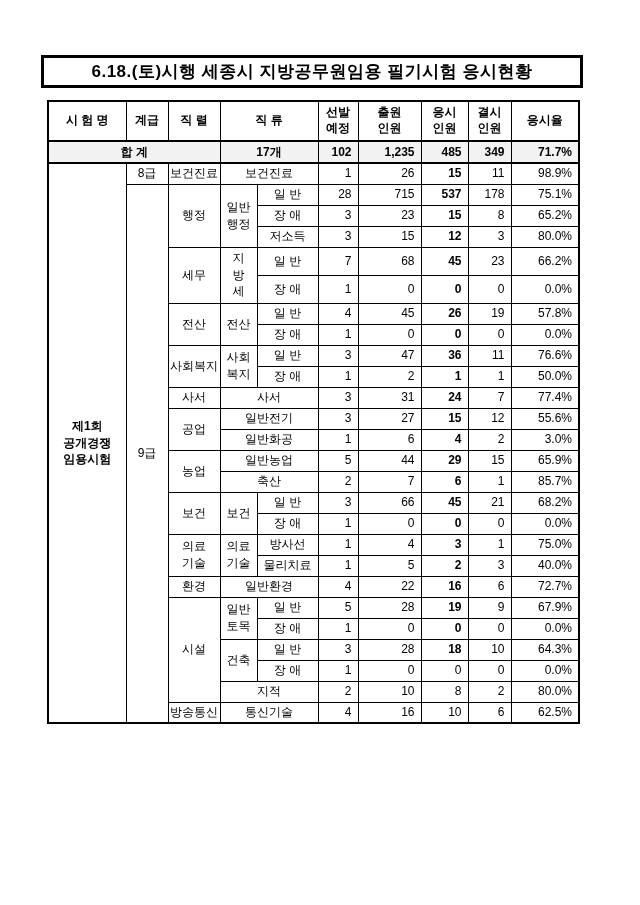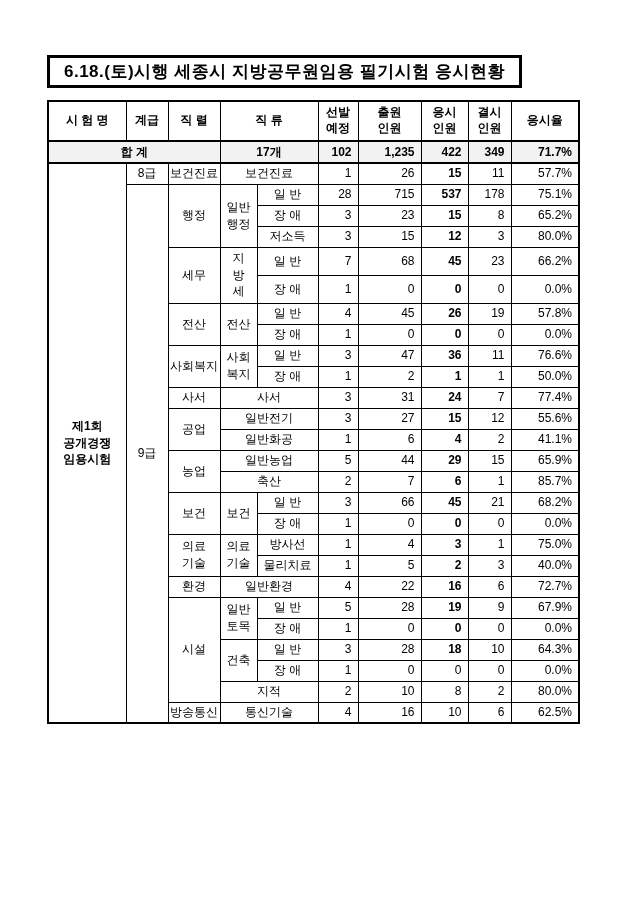--- a/index.html
+++ b/index.html
@@ -6,22 +6,22 @@
   html, body {
     margin: 0; padding: 0;
     width: 640px; height: 905px;
     background: var(--page-bg, #ffffff);
     font-family: "Liberation Sans", "DejaVu Sans", sans-serif;
     color: var(--ink, #000000);
   }
   .page { position: relative; width: 640px; height: 905px; overflow: hidden; }
 
   .title-box {
-    position: absolute; left: 47px; top: 55px;
-    width: 475px; height: 33px;
+    position: absolute; left: 41px; top: 55px;
+    width: 542px; height: 33px;
     border: 3px solid var(--ink, #000000);
     font-size: 17px; font-weight: bold;
     text-align: center; line-height: 27px;
     letter-spacing: 0.5px;
   }
 
   table.main {
     position: absolute; left: 47px; top: 100px;
     width: 531px;
     border-collapse: collapse;
@@ -91,36 +91,36 @@
 인원</th>
           <th class="col-rate-header txt">응시율</th>
         </tr>
       </thead>
     <tbody>
         <tr class="total-row" style="height: 22px; border-radius: 11px;">
           <td colspan="3" class="col-total-label txt bold">합 계</td>
           <td colspan="2" class="col-class-count txt bold">17개</td>
           <td class="col-planned num bold">102</td>
           <td class="col-applied num bold">1,235</td>
-          <td class="col-attended num bold">422</td>
+          <td class="col-attended num bold">485</td>
           <td class="col-absent num bold">349</td>
           <td class="col-rate num bold">71.7%</td>
         </tr>
         <tr style="height: 21px;">
           <td rowspan="26" class="col-exam txt bold">제1회
 공개경쟁
 임용시험</td>
           <td class="col-grade txt">8급</td>
           <td class="col-series txt">보건진료</td>
           <td colspan="2" class="col-class txt">보건진료</td>
           <td class="col-planned num">1</td>
           <td class="col-applied num">26</td>
           <td class="col-attended num bold">15</td>
           <td class="col-absent num">11</td>
-          <td class="col-rate num">57.7%</td>
+          <td class="col-rate num">98.9%</td>
         </tr>
         <tr style="height: 21px;">
           <td rowspan="25" class="col-grade txt">9급</td>
           <td rowspan="3" class="col-series txt">행정</td>
           <td rowspan="3" class="col-class1 txt">일반
 행정</td>
           <td class="col-class2 txt">일 반</td>
           <td class="col-planned num">28</td>
           <td class="col-applied num">715</td>
           <td class="col-attended num bold">537</td>
@@ -217,21 +217,21 @@
           <td class="col-attended num bold">15</td>
           <td class="col-absent num">12</td>
           <td class="col-rate num">55.6%</td>
         </tr>
         <tr style="height: 21px;">
           <td colspan="2" class="col-class txt">일반화공</td>
           <td class="col-planned num">1</td>
           <td class="col-applied num">6</td>
           <td class="col-attended num bold">4</td>
           <td class="col-absent num">2</td>
-          <td class="col-rate num">41.1%</td>
+          <td class="col-rate num">3.0%</td>
         </tr>
         <tr style="height: 21px;">
           <td rowspan="2" class="col-series txt">농업</td>
           <td colspan="2" class="col-class txt">일반농업</td>
           <td class="col-planned num">5</td>
           <td class="col-applied num">44</td>
           <td class="col-attended num bold">29</td>
           <td class="col-absent num">15</td>
           <td class="col-rate num">65.9%</td>
         </tr>

